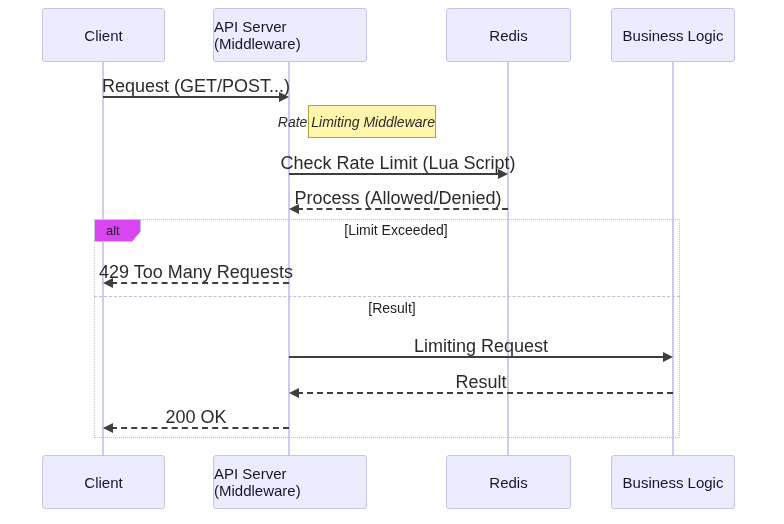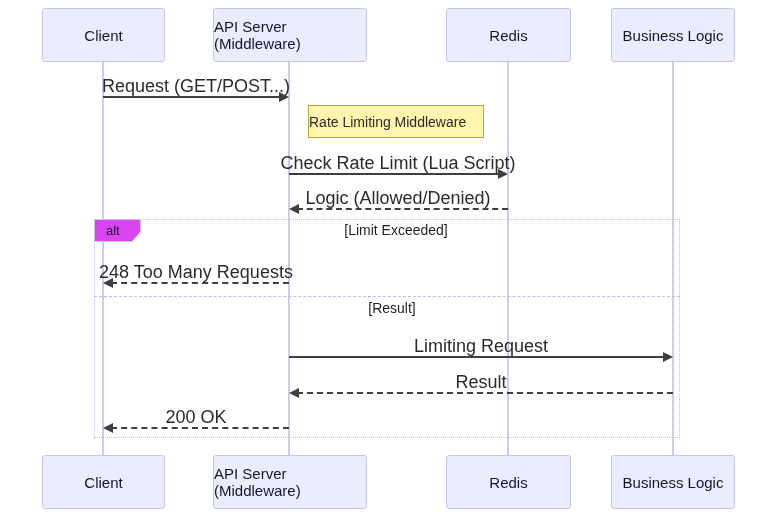--- a/index.html
+++ b/index.html
@@ -17,24 +17,24 @@
   .msg-label{
     position:absolute;transform:translateX(-50%);
     font-size:18px;color:#2b2b2b;white-space:nowrap;line-height:16px;
   }
   .msg-line{position:absolute;height:0;border-top:2px solid #3f3f3f;}
   .msg-line.dashed{border-top-style:dashed;border-top-width:2px;}
   .head{position:absolute;width:0;height:0;border-top:5px solid transparent;border-bottom:5px solid transparent;}
   .head.right{border-left:10px solid #3f3f3f;}
   .head.left{border-right:10px solid #3f3f3f;}
   .note{
-    position:absolute;left:308px;top:105px;width:176px;height:33px;box-sizing:border-box;
+    position:absolute;left:308px;top:105px;width:128px;height:33px;box-sizing:border-box;
     background:#fff5ad;border:1px solid #aaaa33;
-    display:flex;align-items:center;justify-content:flex-start;
-    font-size:14px;color:#2b2b2b;white-space:nowrap;
+    display:flex;align-items:center;justify-content:flex-end;
+    font-size:14px;color:#2b2b2b;white-space:nowrap;font-style:italic;
   }
   .alt-frame{position:absolute;left:94px;top:219px;width:586px;height:219px;box-sizing:border-box;border:1px dotted #bdbde6;}
   .alt-label{
     position:absolute;left:94px;top:219px;width:47px;height:23px;box-sizing:border-box;
     background:#d946ef;border:1px solid #c9c3ec;
     clip-path:polygon(0 0,100% 0,100% 52%,80% 100%,0 100%);
     display:flex;align-items:center;padding-left:11px;
     font-size:13px;color:#16162a;
   }
   .alt-divider{position:absolute;left:94px;top:296px;width:586px;height:0;border-top:1px dashed #bdbde6;}
@@ -71,31 +71,31 @@
   <div class="head right" style="left:279px;top:92px;"></div>
 
   <div class="note">
     <span>Rate Limiting Middleware</span>
   </div>
 
   <div class="msg-label" style="left:398px;top:155px;">Check Rate Limit (Lua Script)</div>
   <div class="msg-line" style="left:289px;top:173px;width:211px;"></div>
   <div class="head right" style="left:498px;top:169px;"></div>
 
-  <div class="msg-label" style="left:398px;top:190px;">Logic (Allowed/Denied)</div>
+  <div class="msg-label" style="left:398px;top:190px;">Process (Allowed/Denied)</div>
   <div class="msg-line dashed" style="left:297px;top:208px;width:211px;"></div>
   <div class="head left" style="left:289px;top:204px;"></div>
 
   <div class="alt-frame"></div>
   <div class="alt-label">
     <span>alt</span>
   </div>
   <div class="condition" style="left:396px;top:222px;">[Limit Exceeded]</div>
 
-  <div class="msg-label" style="left:196px;top:264px;">248 Too Many Requests</div>
+  <div class="msg-label" style="left:196px;top:264px;">429 Too Many Requests</div>
   <div class="msg-line dashed" style="left:111px;top:282px;width:178px;"></div>
   <div class="head left" style="left:103px;top:278px;"></div>
 
   <div class="alt-divider"></div>
   <div class="condition" style="left:392px;top:300px;">[Result]</div>
 
   <div class="msg-label" style="left:481px;top:338px;">Limiting Request</div>
   <div class="msg-line" style="left:289px;top:356px;width:376px;"></div>
   <div class="head right" style="left:663px;top:352px;"></div>
 

